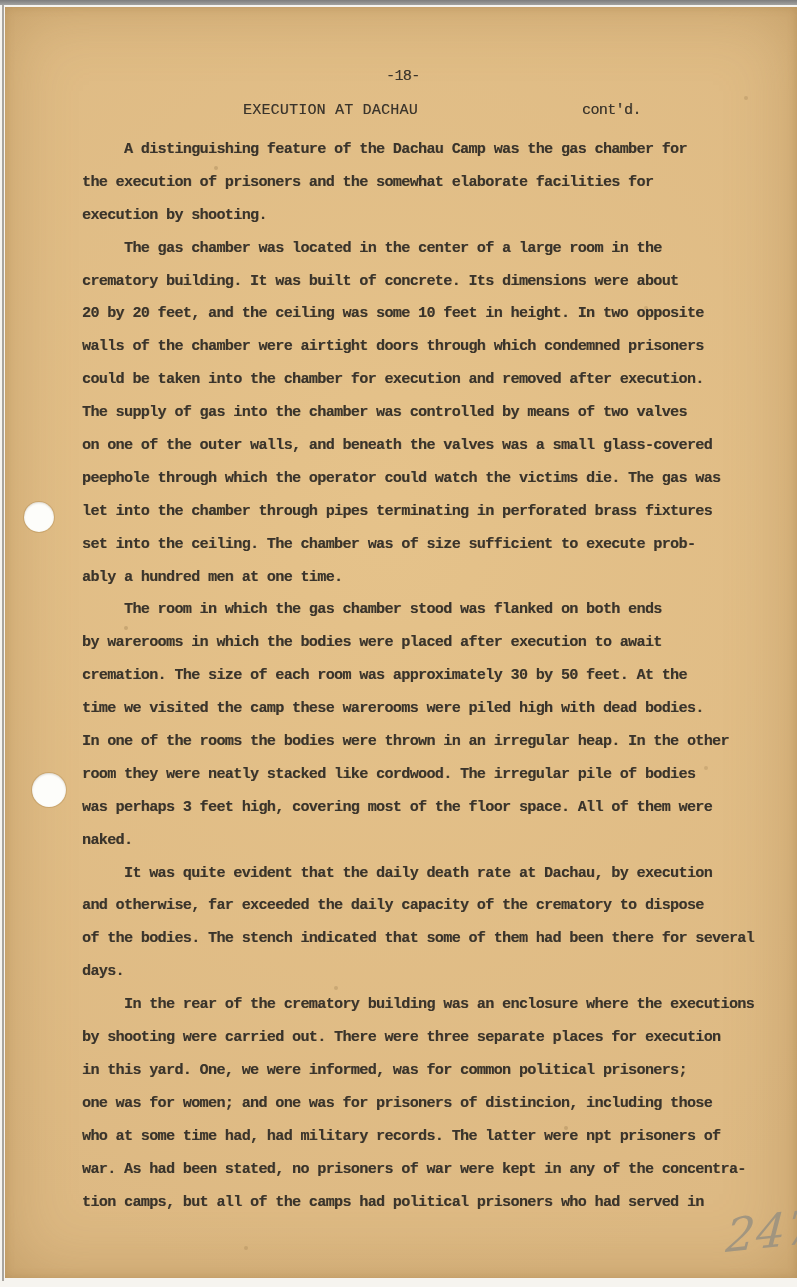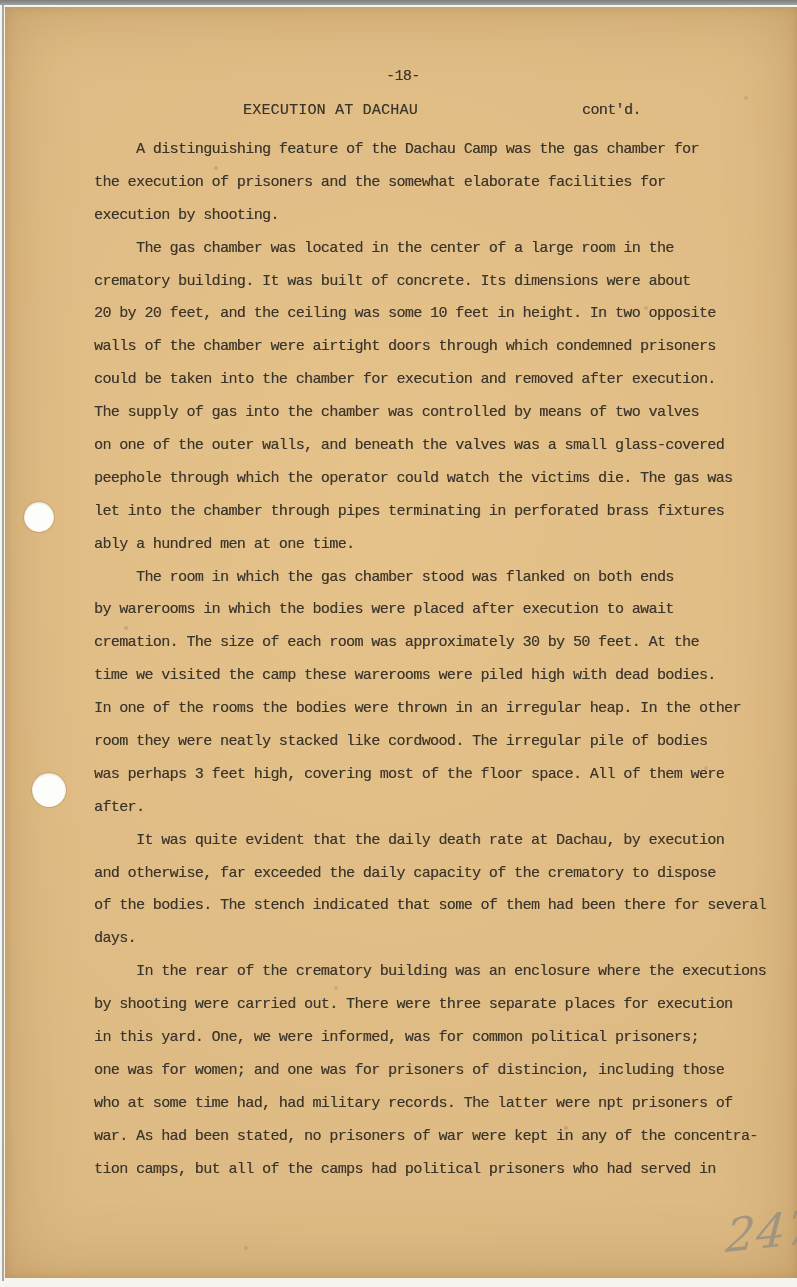--- a/index.html
+++ b/index.html
@@ -45,21 +45,21 @@
   .hole-1{left:19px;top:495px;width:30px;height:30px;}
   .hole-2{left:27px;top:766px;width:34px;height:34px;}
   .typed{
     color:var(--ink,#3a342b);
     font-size:15px;letter-spacing:-0.6px;white-space:pre;
     text-shadow:0.4px 0.4px 0.4px rgba(58,52,43,.45);
   }
   .hdr-page{position:absolute;left:386px;top:68px;}
   .hdr-contd{position:absolute;left:582px;top:54px;margin-top:48px;}
   .doc-heading{position:absolute;left:243px;top:102px;letter-spacing:0.2px;text-align:right;}
-  .body-lines{position:absolute;left:94px;top:134px;}
+  .body-lines{position:absolute;left:82px;top:134px;font-weight:bold;}
   .body-lines .line{height:32.9px;line-height:32.9px;}
   .handwritten-number{
     position:absolute;left:726px;top:1204px;
     font-family:"DejaVu Serif",serif;font-style:italic;
     font-size:46px;color:var(--pencil,#958f81);
     transform:rotate(-6deg) skewX(-10deg);
     opacity:.8;letter-spacing:1px;
   }
 </style>
 </head>
@@ -85,29 +85,30 @@
     <div class="typed line">execution by shooting.</div>
     <div class="typed line">     The gas chamber was located in the center of a large room in the</div>
     <div class="typed line">crematory building. It was built of concrete. Its dimensions were about</div>
     <div class="typed line">20 by 20 feet, and the ceiling was some 10 feet in height. In two opposite</div>
     <div class="typed line">walls of the chamber were airtight doors through which condemned prisoners</div>
     <div class="typed line">could be taken into the chamber for execution and removed after execution.</div>
     <div class="typed line">The supply of gas into the chamber was controlled by means of two valves</div>
     <div class="typed line">on one of the outer walls, and beneath the valves was a small glass-covered</div>
     <div class="typed line">peephole through which the operator could watch the victims die. The gas was</div>
     <div class="typed line">let into the chamber through pipes terminating in perforated brass fixtures</div>
+    <div class="typed line">set into the ceiling. The chamber was of size sufficient to execute prob-</div>
     <div class="typed line">ably a hundred men at one time.</div>
     <div class="typed line">     The room in which the gas chamber stood was flanked on both ends</div>
     <div class="typed line">by warerooms in which the bodies were placed after execution to await</div>
     <div class="typed line">cremation. The size of each room was approximately 30 by 50 feet. At the</div>
     <div class="typed line">time we visited the camp these warerooms were piled high with dead bodies.</div>
     <div class="typed line">In one of the rooms the bodies were thrown in an irregular heap. In the other</div>
     <div class="typed line">room they were neatly stacked like cordwood. The irregular pile of bodies</div>
     <div class="typed line">was perhaps 3 feet high, covering most of the floor space. All of them were</div>
-    <div class="typed line">after.</div>
+    <div class="typed line">naked.</div>
     <div class="typed line">     It was quite evident that the daily death rate at Dachau, by execution</div>
     <div class="typed line">and otherwise, far exceeded the daily capacity of the crematory to dispose</div>
     <div class="typed line">of the bodies. The stench indicated that some of them had been there for several</div>
     <div class="typed line">days.</div>
     <div class="typed line">     In the rear of the crematory building was an enclosure where the executions</div>
     <div class="typed line">by shooting were carried out. There were three separate places for execution</div>
     <div class="typed line">in this yard. One, we were informed, was for common political prisoners;</div>
     <div class="typed line">one was for women; and one was for prisoners of distincion, including those</div>
     <div class="typed line">who at some time had, had military records. The latter were npt prisoners of</div>
     <div class="typed line">war. As had been stated, no prisoners of war were kept in any of the concentra-</div>

